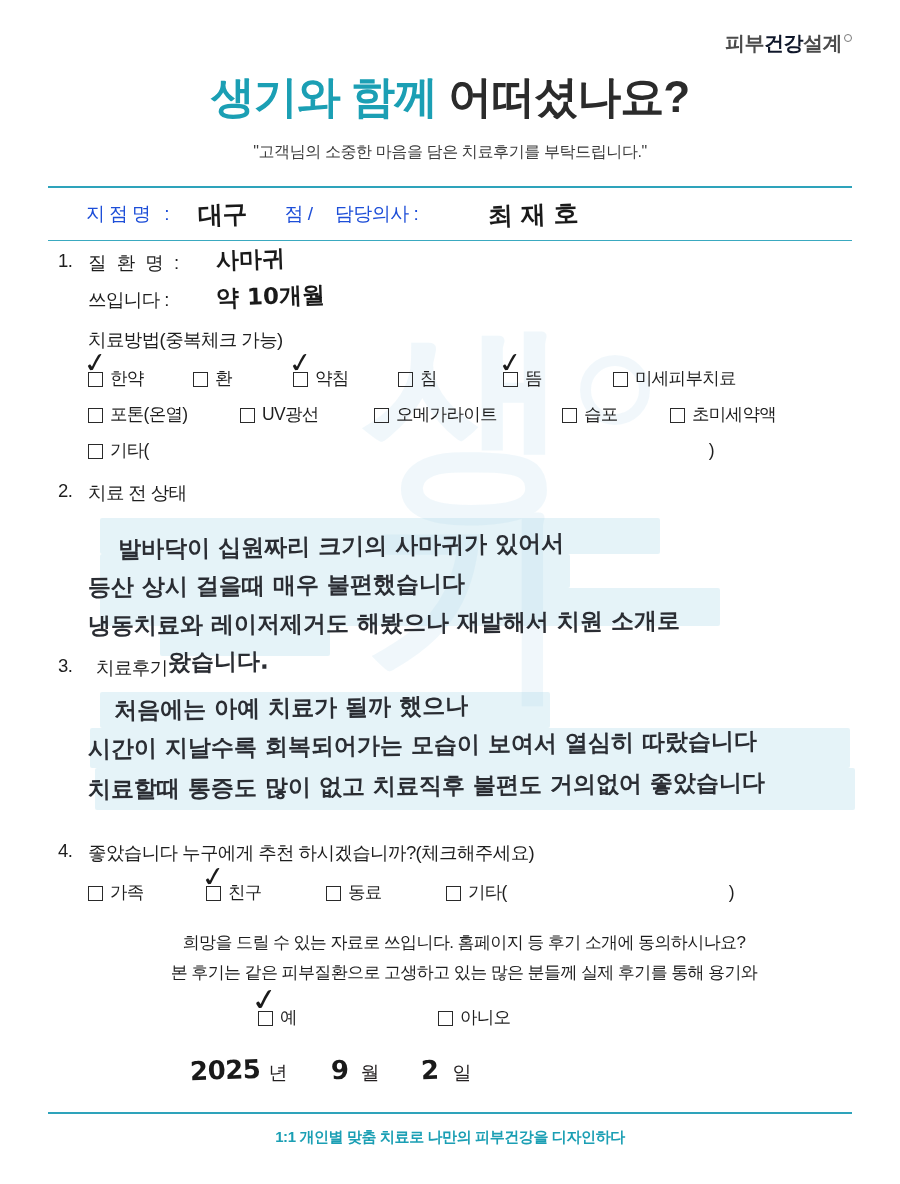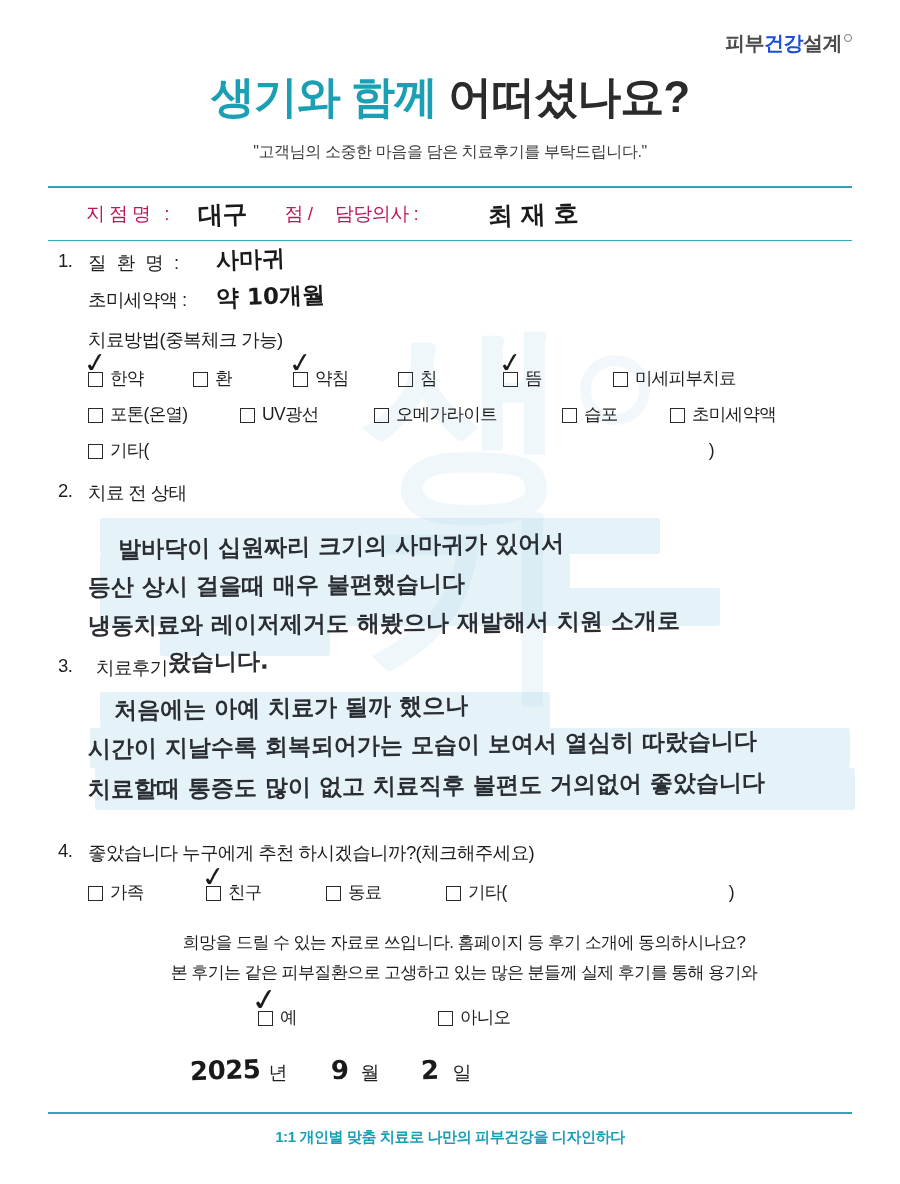--- a/index.html
+++ b/index.html
@@ -55,21 +55,21 @@
   
   .brand {
     position: absolute;
     right: 48px;
     top: 30px;
     font-size: 20px;
     font-weight: 700;
     color: #4b4b4b;
     letter-spacing: -0.5px;
   }
-  .brand .hl { color: #1d4ed8; }
+  .brand .hl { color: #0f172a; }
   .brand .dot {
     display: inline-block;
     width: 6px; height: 6px;
     border: 1.5px solid #7a7a7a;
     border-radius: 50%;
     vertical-align: super;
     margin-left: 2px;
   }
 
   .title {
@@ -109,21 +109,21 @@
   .branch-row {
     position: absolute;
     left: 48px; right: 48px;
     top: 190px;
     height: 48px;
     display: flex;
     align-items: center;
     font-size: 19px;
     letter-spacing: -0.5px;
   }
-  .lbl { color: #be185d; }
+  .lbl { color: #1d4ed8; }
   .lbl.sp { letter-spacing: 4px; }
 
   
   .hw {
     font-family: "DejaVu Sans", sans-serif;
     color: #1a1a1a;
     font-weight: 600;
     transform: rotate(-2deg);
     display: inline-block;
   }
@@ -258,21 +258,21 @@
     <span class="hw" style="font-size:25px;margin-left:24px;">대구</span>
     <span class="lbl" style="margin-left:38px;">점 /</span>
     <span class="lbl" style="margin-left:22px;">담당의사 :</span>
     <span class="hw" style="font-size:25px;margin-left:70px;">최 재 호</span>
   </div>
 
   <div class="q" style="top:250px;">1.</div>
   <div class="sub" style="top:250px;letter-spacing:2.5px;">질 환 명 :</div>
   <div style="position:absolute;left:216px;top:244px;font-size:23px;" class="hw">사마귀</div>
 
-  <div class="sub" style="top:287px;">초미세약액 :</div>
+  <div class="sub" style="top:287px;">쓰입니다 :</div>
   <div style="position:absolute;left:216px;top:281px;font-size:23px;" class="hw">약 10개월</div>
 
   <div class="sub" style="top:327px;">치료방법(중복체크 가능)</div>
 
   <div class="cbrow" style="top:366px;">
     <span class="cbitem" style="width:105px;">
       <span class="box"></span>
       <span class="check">✓</span>
       <span>한약</span>
     </span>

